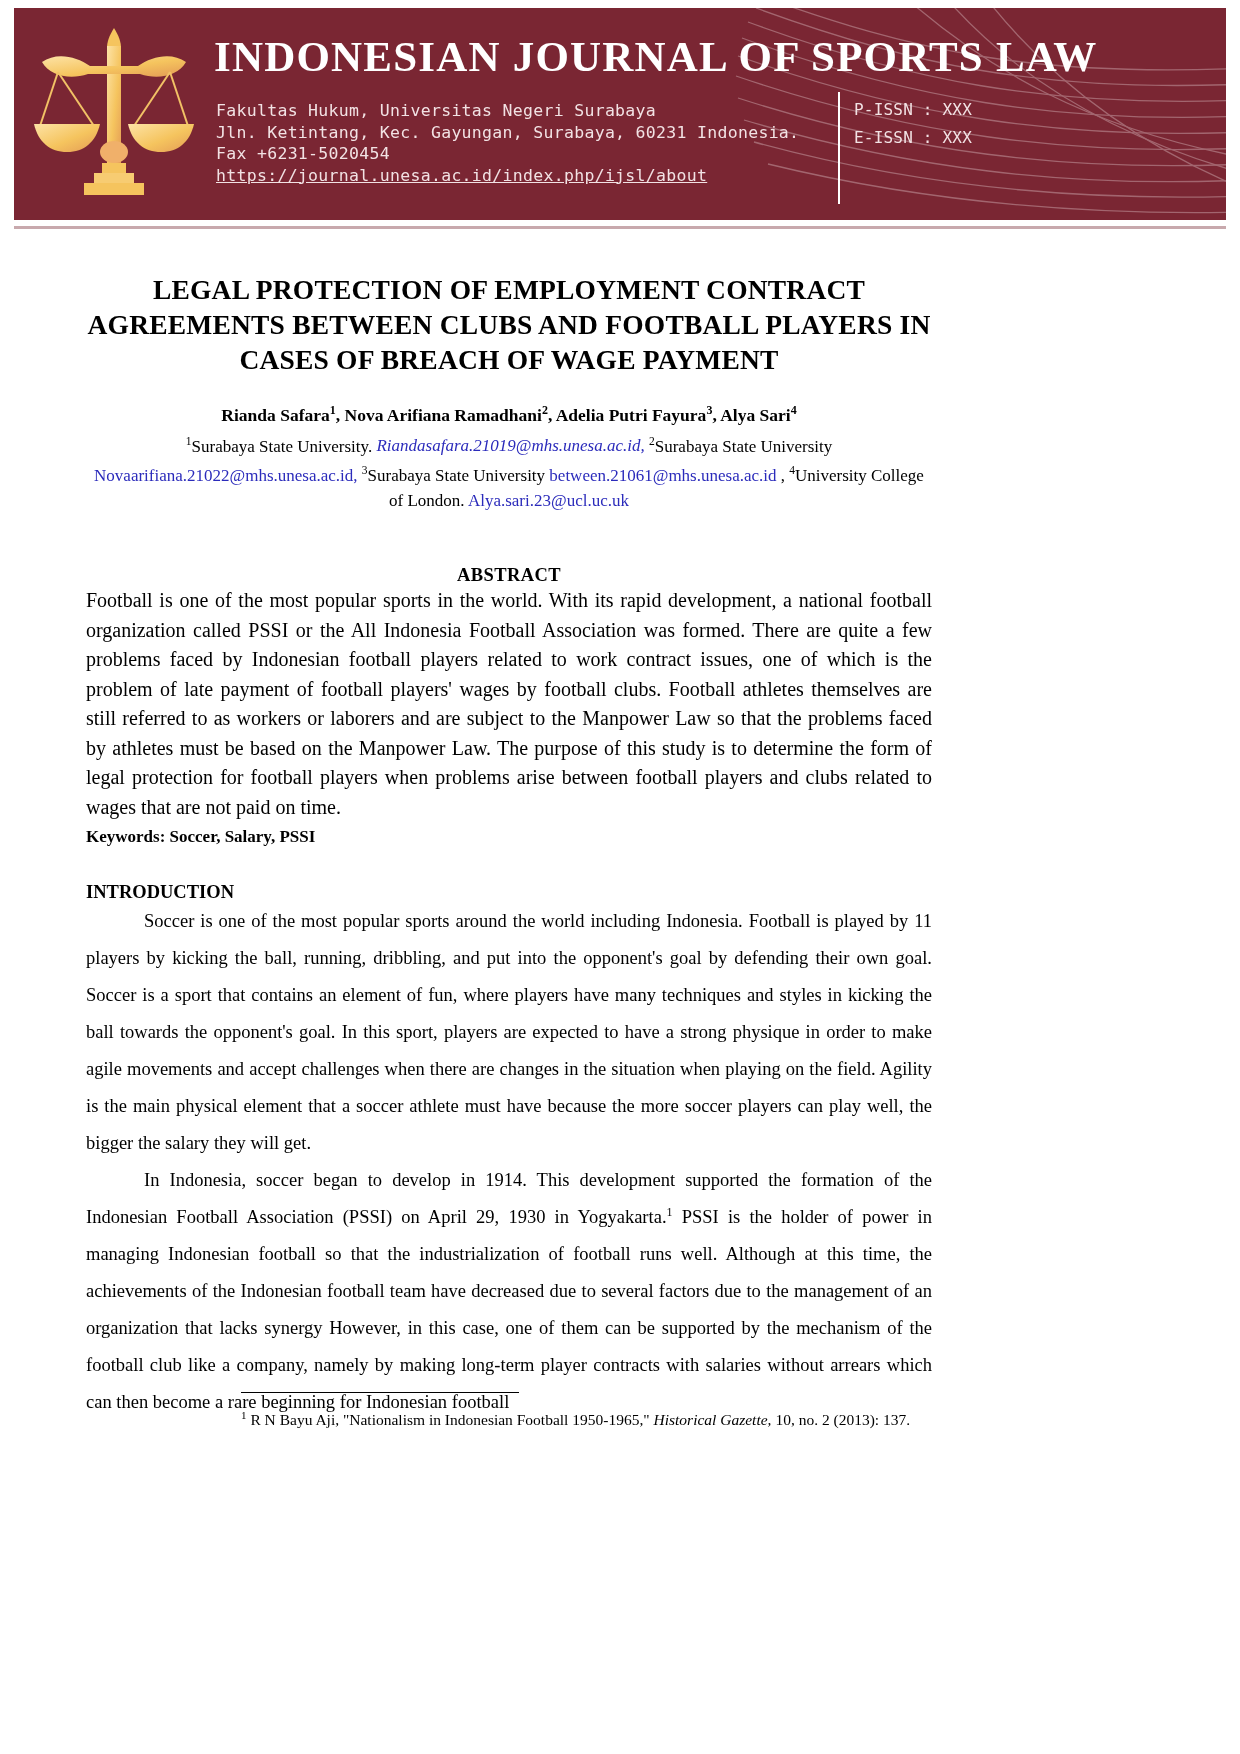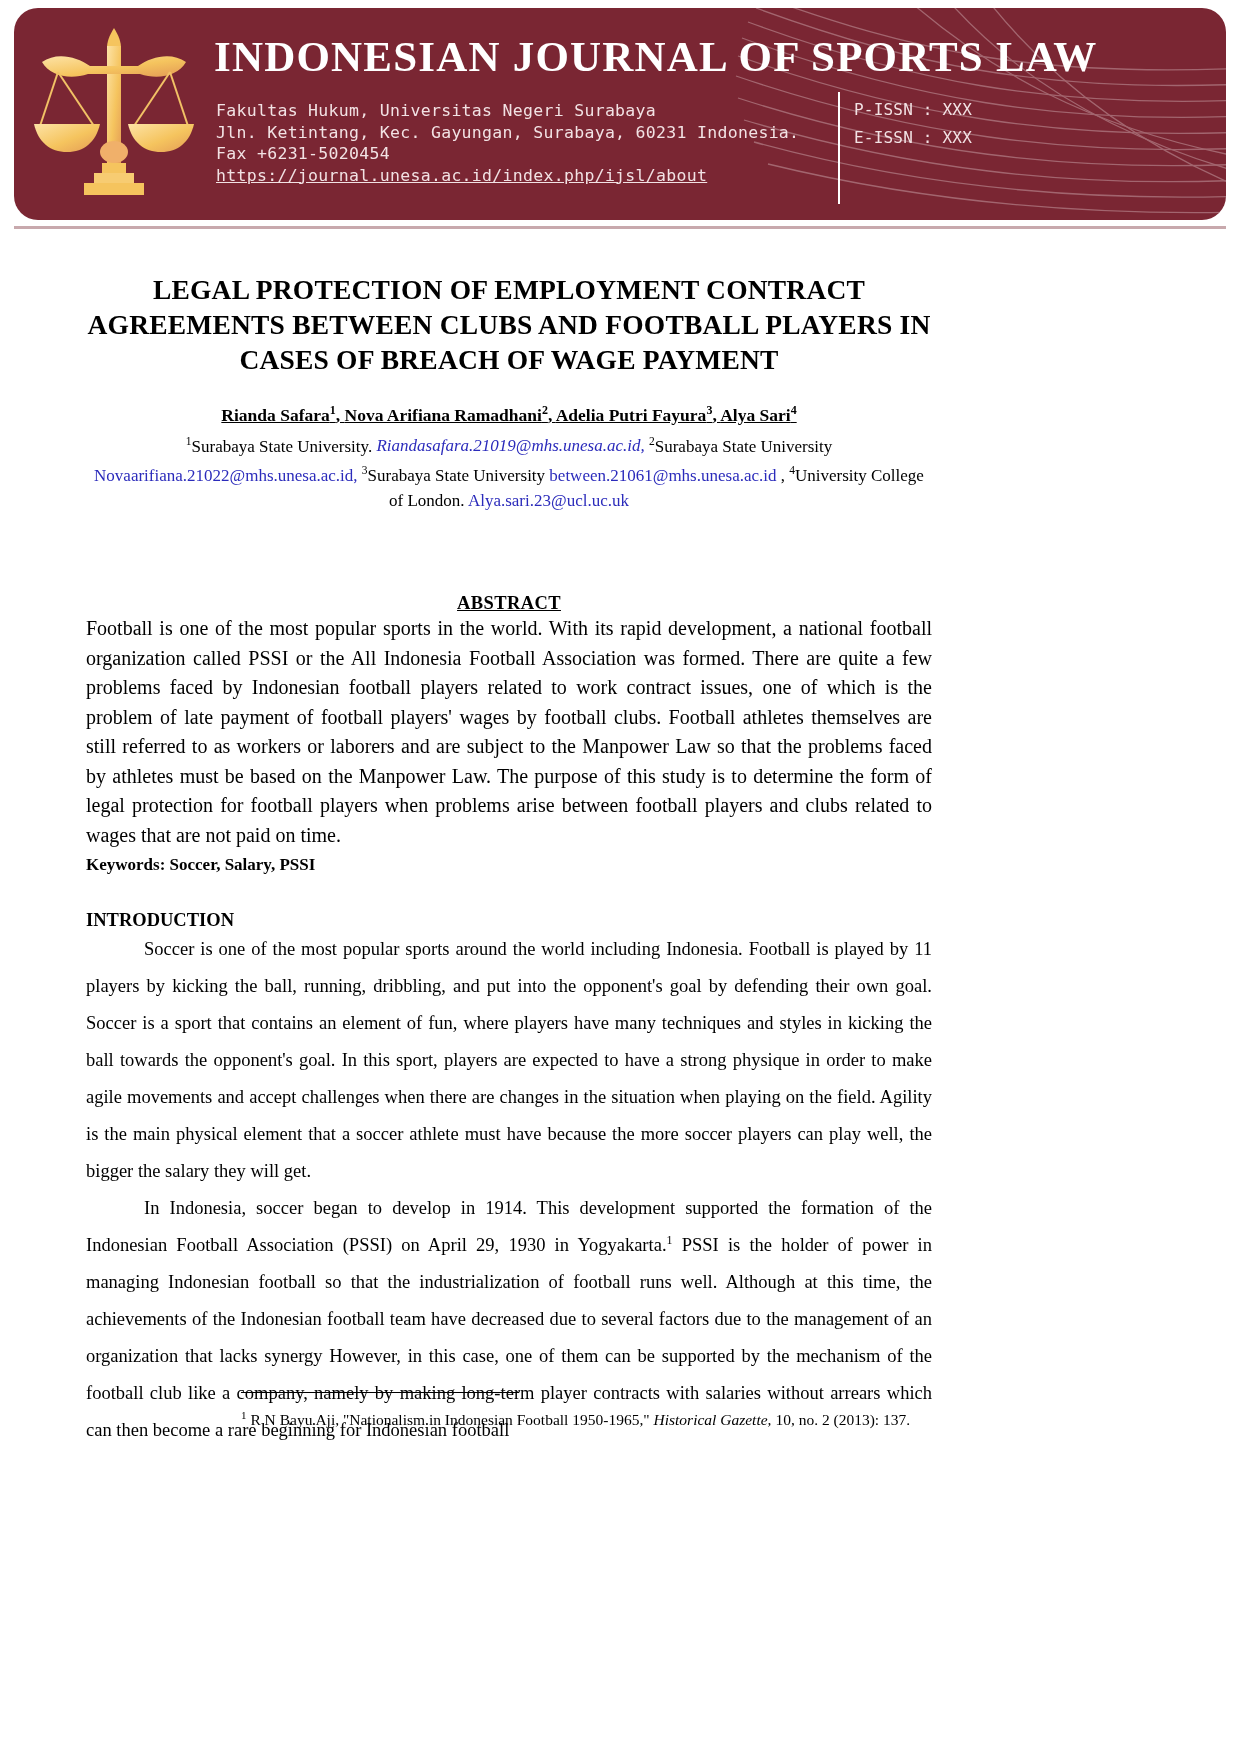--- a/index.html
+++ b/index.html
@@ -16,21 +16,20 @@
     overflow: hidden;
   }
 
   
   .banner-wrap {
     position: relative;
     margin: 8px 14px 0 14px;
     height: 212px;
     background: #7a2633;
     overflow: hidden;
-    border-radius: 24px;
   }
   .banner-waves {
     position: absolute;
     right: 0; top: 0;
     width: 620px; height: 212px;
     opacity: .55;
     pointer-events: none;
   }
   .logo-scales {
     position: absolute;
@@ -101,41 +100,39 @@
     line-height: 35px;
     letter-spacing: .2px;
     margin: 28px 0 0 0;
   }
 
   .authors {
     text-align: center;
     font-weight: bold;
     font-size: 17.5px;
     margin-top: 26px;
-    text-decoration: underline;
   }
   .authors sup { font-size: 12px; }
 
   .affil {
     text-align: center;
     font-size: 17px;
     line-height: 25px;
     margin-top: 3px;
   }
   .affil sup { font-size: 11.5px; }
   .mail { color: #2b2bbb; }
   .mail-i { color: #2b2bbb; font-style: italic; margin-top: 33px; }
 
   .abstract-head {
     text-align: center;
     font-weight: bold;
     font-size: 18.5px;
     letter-spacing: .4px;
-    margin-top: 80px;
-    text-decoration: underline;
+    margin-top: 52px;
   }
   .abstract-body {
     text-align: justify;
     font-size: 20px;
     line-height: 29.5px;
   }
   .keywords {
     font-weight: bold;
     font-size: 17px;
     line-height: 29.5px;

